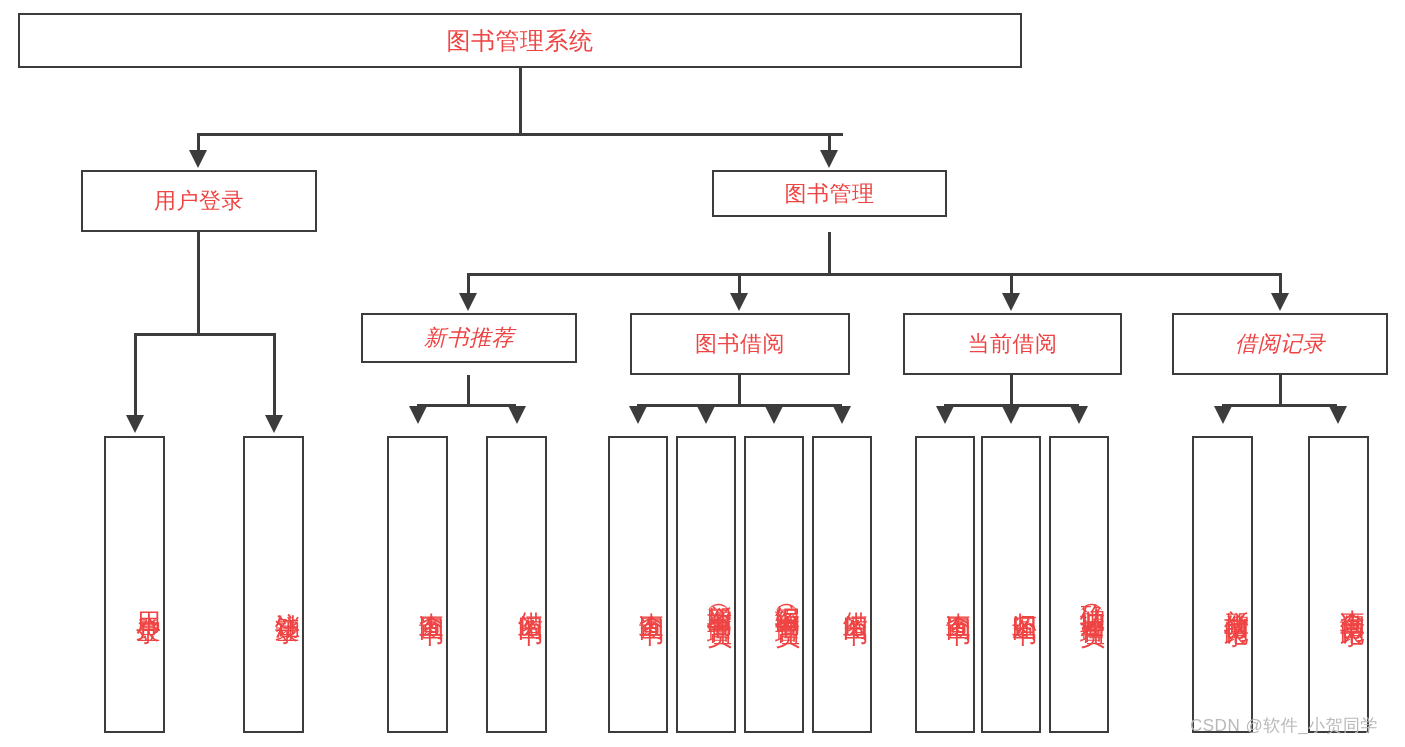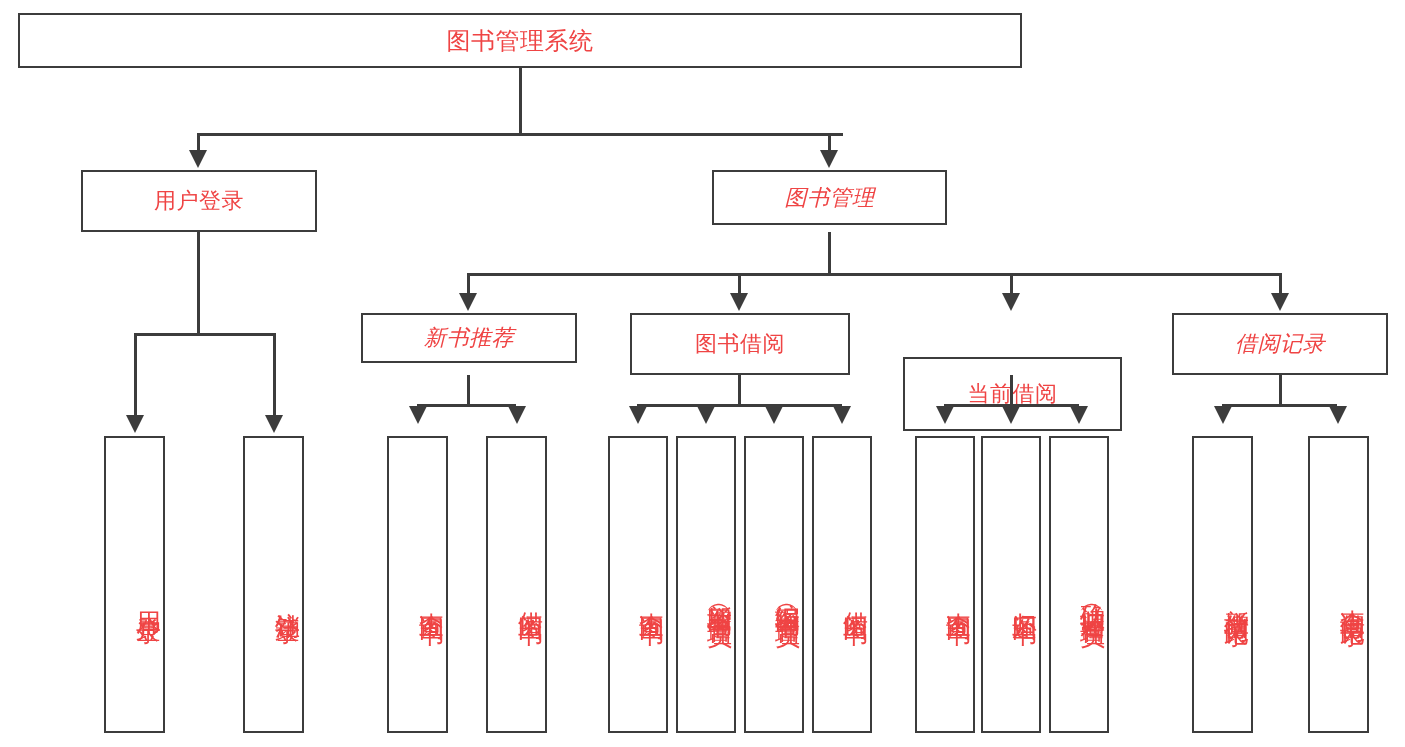--- a/index.html
+++ b/index.html
@@ -88,21 +88,21 @@
   <div class="hline" style="left:197px;top:133px;width:646px;"></div>
 
   <div class="vline" style="left:197px;top:133px;height:20px;"></div>
   <div class="arrow" style="left:189px;top:150px;"></div>
 
   <div class="vline" style="left:828px;top:133px;height:20px;"></div>
   <div class="arrow" style="left:820px;top:150px;"></div>
 
   <div class="node lvl2" style="left:81px;top:170px;width:236px;height:62px;">用户登录</div>
 
-  <div class="node lvl2" style="left:712px;top:170px;width:235px;height:55px;font-style:italic;">图书管理</div>
+  <div class="node lvl2" style="left:712px;top:170px;width:235px;height:47px;">图书管理</div>
 
   <div class="vline" style="left:197px;top:232px;height:103px;"></div>
   <div class="hline" style="left:134px;top:333px;width:142px;"></div>
   <div class="vline" style="left:134px;top:333px;height:85px;"></div>
   <div class="arrow" style="left:126px;top:415px;"></div>
   <div class="vline" style="left:273px;top:333px;height:85px;"></div>
   <div class="arrow" style="left:265px;top:415px;"></div>
 
   <div class="vline" style="left:828px;top:232px;height:43px;"></div>
   <div class="hline" style="left:467px;top:273px;width:812px;"></div>
@@ -112,21 +112,21 @@
   <div class="arrow" style="left:730px;top:293px;"></div>
   <div class="vline" style="left:1010px;top:273px;height:22px;"></div>
   <div class="arrow" style="left:1002px;top:293px;"></div>
   <div class="vline" style="left:1279px;top:273px;height:22px;"></div>
   <div class="arrow" style="left:1271px;top:293px;"></div>
 
   <div class="node lvl3" style="left:361px;top:313px;width:216px;height:50px;font-style:italic;">新书推荐</div>
 
   <div class="node lvl3" style="left:630px;top:313px;width:220px;height:62px;">图书借阅</div>
 
-  <div class="node lvl3" style="left:903px;top:313px;width:219px;height:74px;margin-top:44px;">当前借阅</div>
+  <div class="node lvl3" style="left:903px;top:313px;width:219px;height:62px;">当前借阅</div>
 
   <div class="node lvl3" style="left:1172px;top:313px;width:216px;height:62px;font-style:italic;">借阅记录</div>
 
   <div class="vline" style="left:467px;top:375px;height:30px;"></div>
   <div class="hline" style="left:417px;top:404px;width:99px;"></div>
   <div class="arrow" style="left:409px;top:406px;"></div>
   <div class="arrow" style="left:508px;top:406px;"></div>
 
   <div class="vline" style="left:738px;top:375px;height:30px;"></div>
   <div class="hline" style="left:637px;top:404px;width:205px;"></div>
@@ -157,14 +157,15 @@
   <div class="node leaf" style="left:744px;top:436px;width:60px;height:297px;">编辑图书（管理员）</div>
   <div class="node leaf" style="left:812px;top:436px;width:60px;height:297px;">借阅图书</div>
 
   <div class="node leaf" style="left:915px;top:436px;width:60px;height:297px;">查询图书</div>
   <div class="node leaf" style="left:981px;top:436px;width:60px;height:297px;">归还图书</div>
   <div class="node leaf" style="left:1049px;top:436px;width:60px;height:297px;">确认归还（管理员）</div>
 
   <div class="node leaf" style="left:1192px;top:436px;width:61px;height:297px;">新增借阅记录</div>
   <div class="node leaf" style="left:1308px;top:436px;width:61px;height:297px;">查询借阅记录</div>
 
+  <div id="watermark" style="left:1190px;top:714px;">CSDN @软件_小贺同学</div>
 
 </div>
 
 </body></html>

